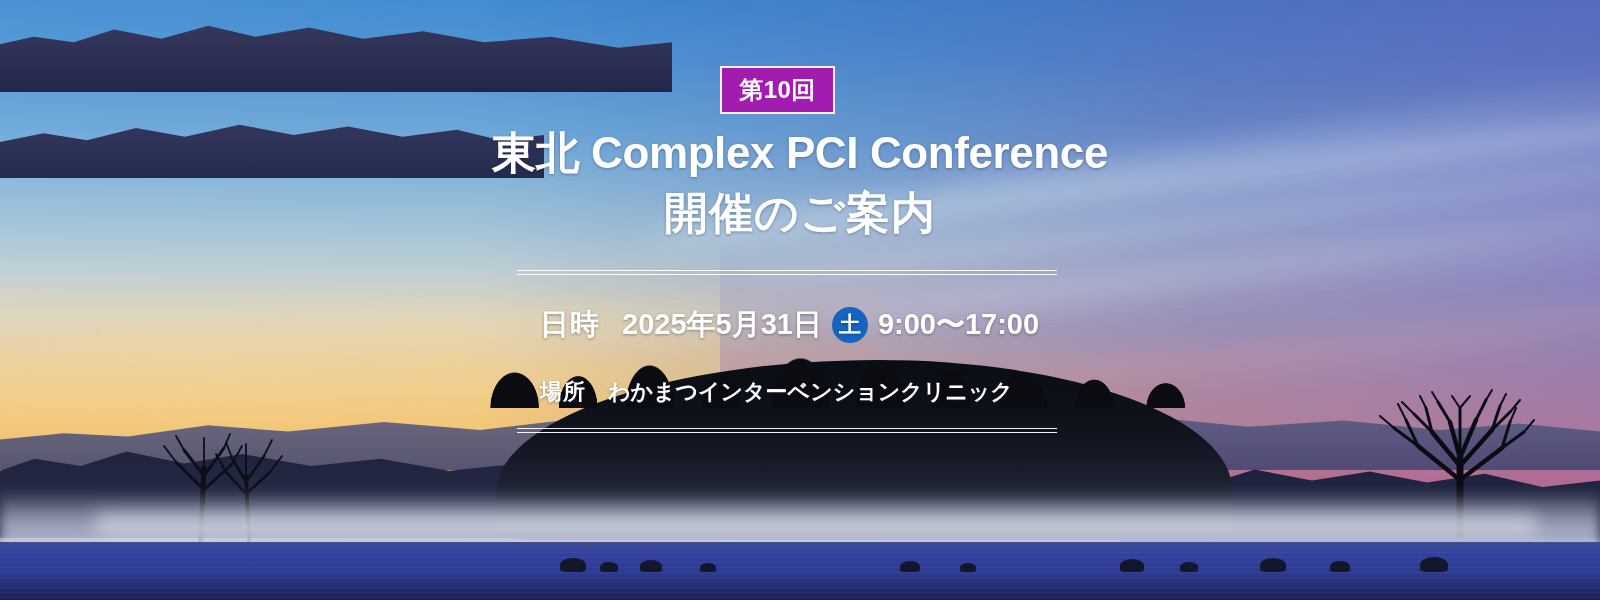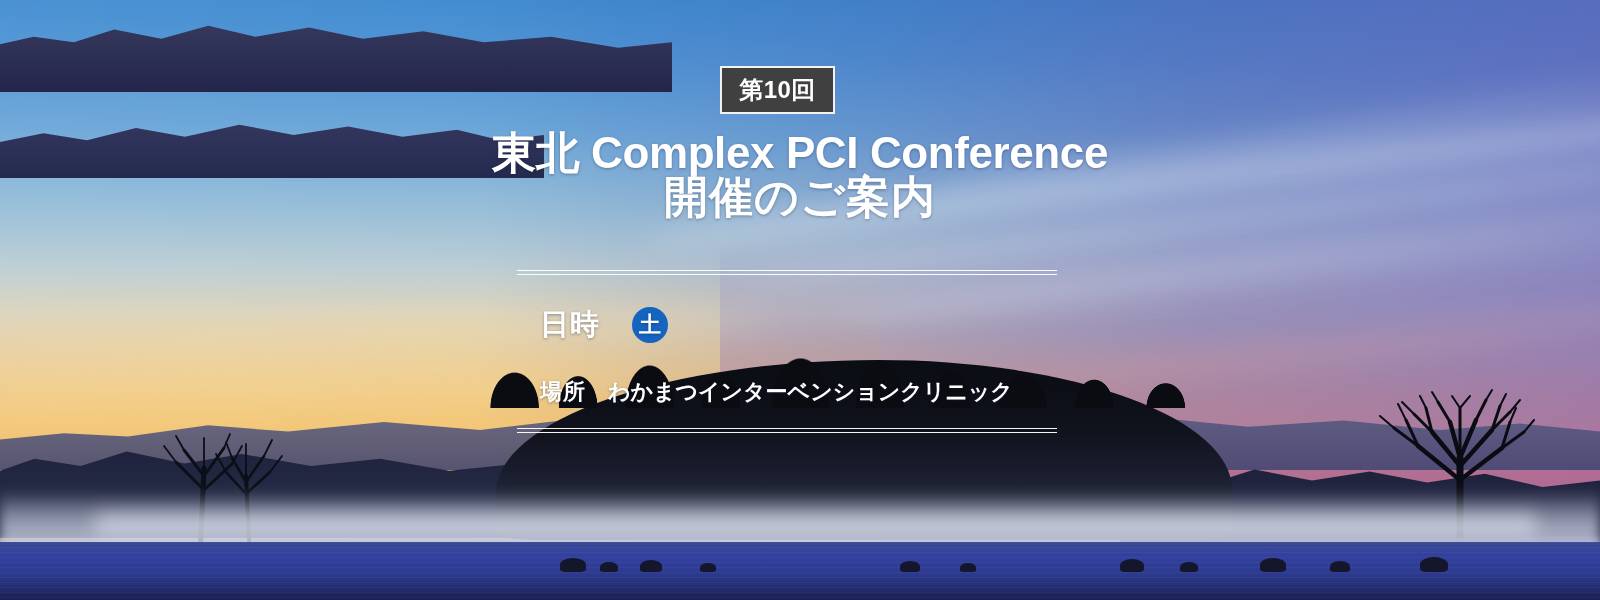--- a/index.html
+++ b/index.html
@@ -158,34 +158,34 @@
     background:linear-gradient(to bottom, rgba(210,216,238,.62), rgba(150,160,205,.30));
     filter:blur(3px);
   }
   .rocks{position:absolute;left:0;right:0;bottom:28px;height:26px;}
   .rock{position:absolute;bottom:0;background:#14172c;border-radius:50% 50% 22% 22%;}
 
   
   .overlay{position:absolute;inset:0;}
   .badge{
     position:absolute;left:720px;top:66px;width:115px;height:48px;
-    background:#404040;border:2px solid #f2f2f2;
+    background:#a21caf;border:2px solid #f2f2f2;
     display:flex;align-items:center;justify-content:center;
     box-sizing:border-box;
   }
   .badge-text{
     color:#fff;font-size:24px;font-weight:bold;letter-spacing:.5px;line-height:1;
   }
   .title{
     position:absolute;left:0;right:0;top:131px;text-align:center;
     color:#fff;font-weight:bold;font-size:44px;line-height:1.0;
     letter-spacing:-0.4px;
     text-shadow:0 1px 3px rgba(20,30,60,.35);
   }
-  .title-l2{display:block;margin-top:0;letter-spacing:1px;}
+  .title-l2{display:block;margin-top:16px;letter-spacing:1px;}
   .rule{
     position:absolute;left:517px;width:540px;height:5px;
     border-top:1.5px solid rgba(255,255,255,.96);
     border-bottom:1.5px solid rgba(255,255,255,.96);
     box-sizing:border-box;
   }
   .rule-top{top:270px;}
   .rule-bottom{top:428px;}
   .info-line{
     position:absolute;left:523px;color:#fff;font-weight:bold;
@@ -283,21 +283,23 @@
     <div class="title">
       <span>東北 Complex PCI Conference</span>
       <span class="title-l2">開催のご案内</span>
     </div>
 
     <div class="rule rule-top"></div>
 
     <div class="info-line line-date">
       <span class="lbl">日時</span>
       <span class="gap"></span>
+      <span>2025年5月31日</span>
       <span class="dow">土</span>
+      <span>9:00〜17:00</span>
     </div>
 
     <div class="info-line line-venue">
       <span class="lbl">場所</span>
       <span class="gap"></span>
       <span>わかまつインターベンションクリニック</span>
     </div>
 
     <div class="rule rule-bottom"></div>
   </div>

